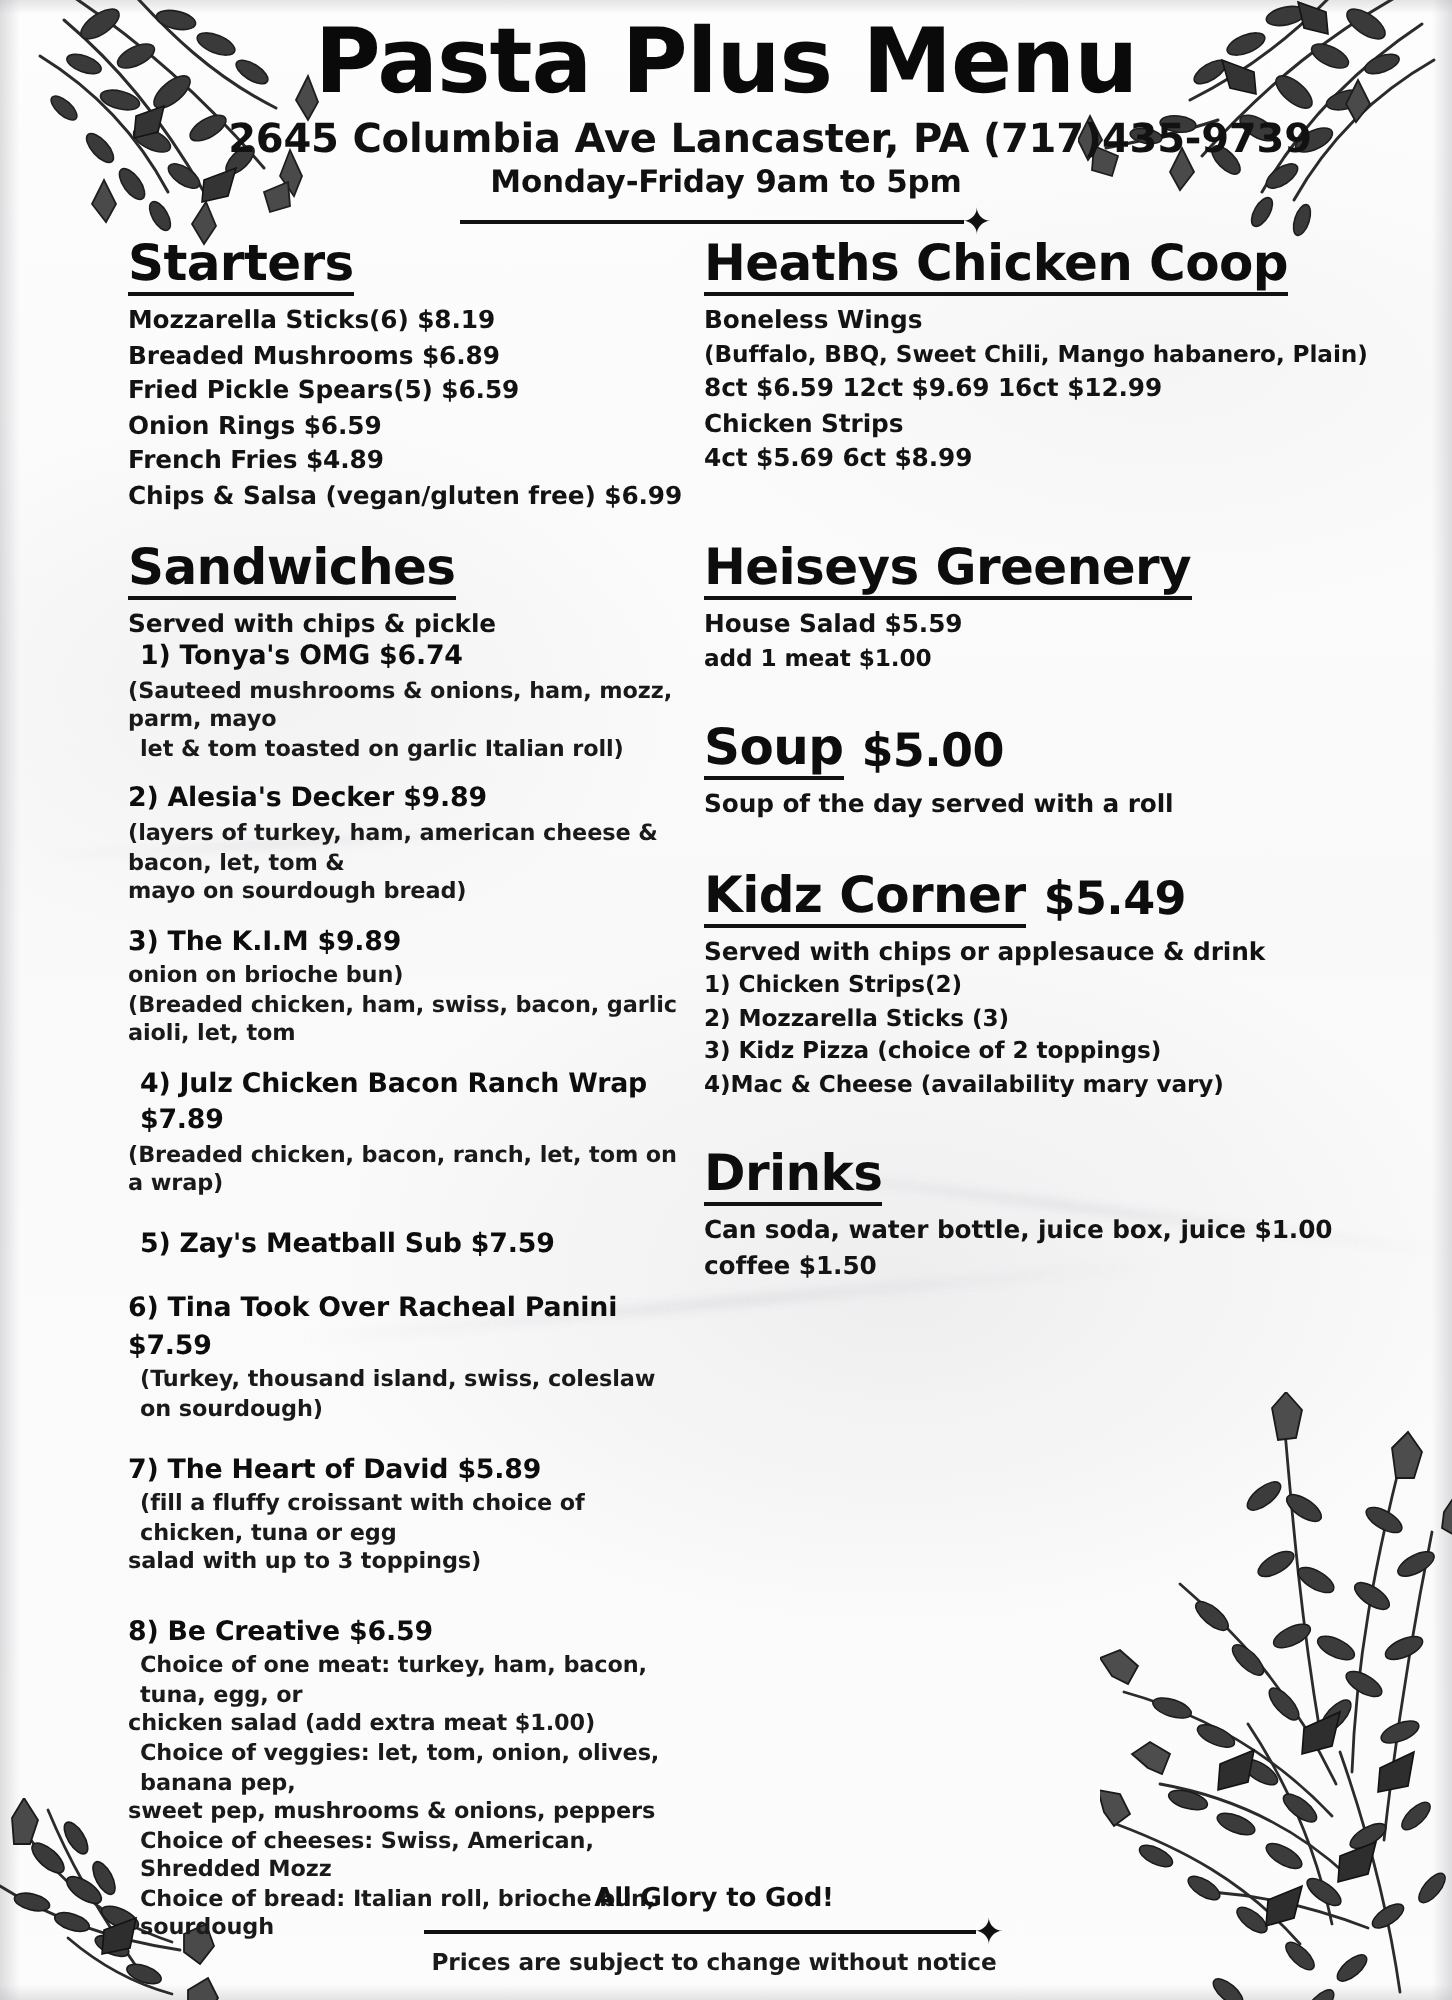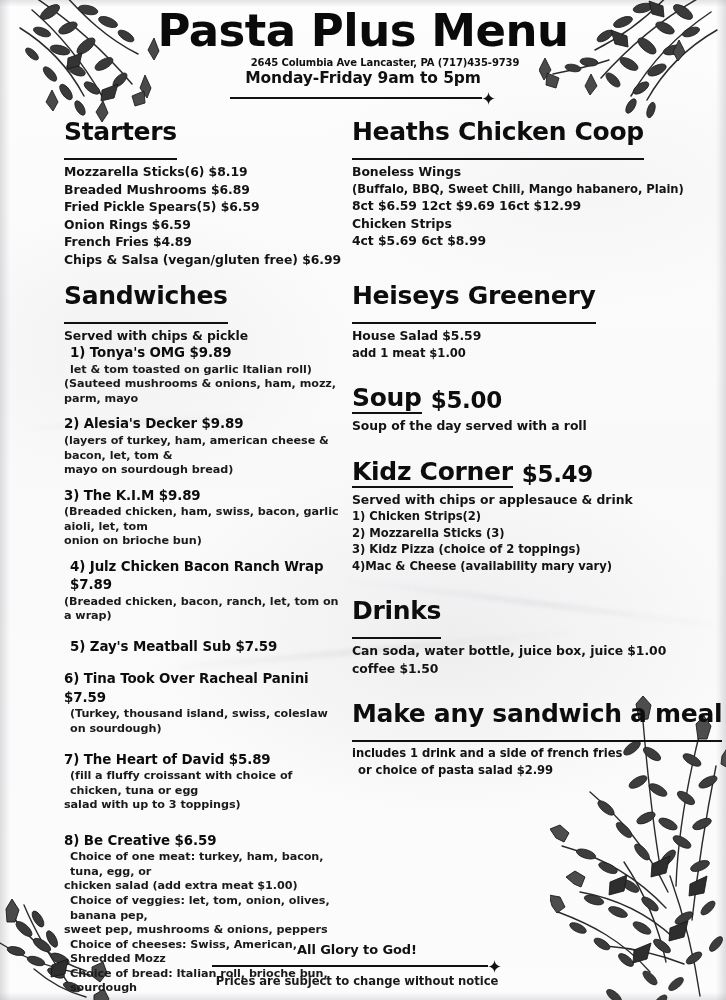--- a/index.html
+++ b/index.html
@@ -67,21 +67,21 @@
   .menu-title {
     font-family: "DejaVu Sans", sans-serif;
     font-weight: bold;
     font-size: 45px;
     letter-spacing: -0.5px;
     line-height: 1.02;
     color: #0a0a0a;
   }
   .addr-line {
     font-weight: bold;
-    font-size: 10px;
+    font-size: 20px;
     letter-spacing: -0.1px;
     margin-top: 3px;
     color: #111;
     margin-left: 44px;
   }
   .hours-line {
     font-weight: bold;
     font-size: 15.5px;
     letter-spacing: -0.1px;
     margin-top: 1px;
@@ -114,21 +114,21 @@
   .col-right { width: 384px; padding-left: 10px; }
 
   .section { margin-bottom: 4px; }
 
   .sec-head {
     display: inline-block;
     font-weight: bold;
     font-size: 25px;
     line-height: 1.12;
     border-bottom: 2.6px solid #111;
-    padding-bottom: 12px;
+    padding-bottom: 0px;
     margin-bottom: 3px;
     letter-spacing: -0.3px;
     white-space: nowrap;
   }
   .sec-head-row { display: flex; align-items: flex-end; gap: 9px; margin-bottom: 3px; }
   .sec-head-row .word {
     font-weight: bold; font-size: 25px; line-height: 1.12;
     border-bottom: 2.6px solid #111; letter-spacing: -0.3px;
   }
   .sec-head-row .price {
@@ -399,37 +399,37 @@
         <div class="line">Chips &amp; Salsa (vegan/gluten free) $6.99</div>
       </div>
 
       <div class="gap-m"></div>
 
       <div class="section">
         <div class="sec-head">Sandwiches</div>
         <div class="line">Served with chips &amp; pickle</div>
 
         <div class="sandwich-block">
-          <div class="item-title indent-1">1) Tonya's OMG $9.89</div>
+          <div class="item-title indent-1">1) Tonya's OMG $6.74</div>
+          <div class="line desc">(Sauteed mushrooms &amp; onions, ham, mozz, parm, mayo</div>
           <div class="line desc indent-1">let &amp; tom toasted on garlic Italian roll)</div>
-          <div class="line desc">(Sauteed mushrooms &amp; onions, ham, mozz, parm, mayo</div>
         </div>
         <div class="gap-m"></div>
 
         <div class="sandwich-block">
           <div class="item-title">2) Alesia's Decker $9.89</div>
           <div class="line desc">(layers of turkey, ham, american cheese &amp; bacon, let, tom &amp;</div>
           <div class="line desc">mayo on sourdough bread)</div>
         </div>
         <div class="gap-m"></div>
 
         <div class="sandwich-block">
           <div class="item-title">3) The K.I.M $9.89</div>
+          <div class="line desc">onion on brioche bun)</div>
           <div class="line desc">(Breaded chicken, ham, swiss, bacon, garlic aioli, let, tom</div>
-          <div class="line desc">onion on brioche bun)</div>
         </div>
         <div class="gap-m"></div>
 
         <div class="sandwich-block">
           <div class="item-title indent-1">4) Julz Chicken Bacon Ranch Wrap $7.89</div>
           <div class="line desc">(Breaded chicken, bacon, ranch, let, tom on a wrap)</div>
         </div>
         <div class="gap-l"></div>
 
         <div class="sandwich-block">
@@ -512,25 +512,20 @@
       <div class="gap-xl"></div>
 
       <div class="section">
         <div class="sec-head">Drinks</div>
         <div class="line">Can soda, water bottle, juice box, juice $1.00</div>
         <div class="line">coffee $1.50</div>
       </div>
 
       <div class="gap-xl"></div>
 
-      <div class="section">
-        <div class="sec-head">Make any sandwich a meal</div>
-        <div class="line sub">includes 1 drink and a side of french fries</div>
-        <div class="line sub indent-1">or choice of pasta salad $2.99</div>
-      </div>
 
     </div>
   </div>
 
   <div class="footer">
     <div class="glory">All Glory to God!</div>
     <div class="rule-wrap">
       <div class="bar"></div>
       <div class="star">✦</div>
     </div>

